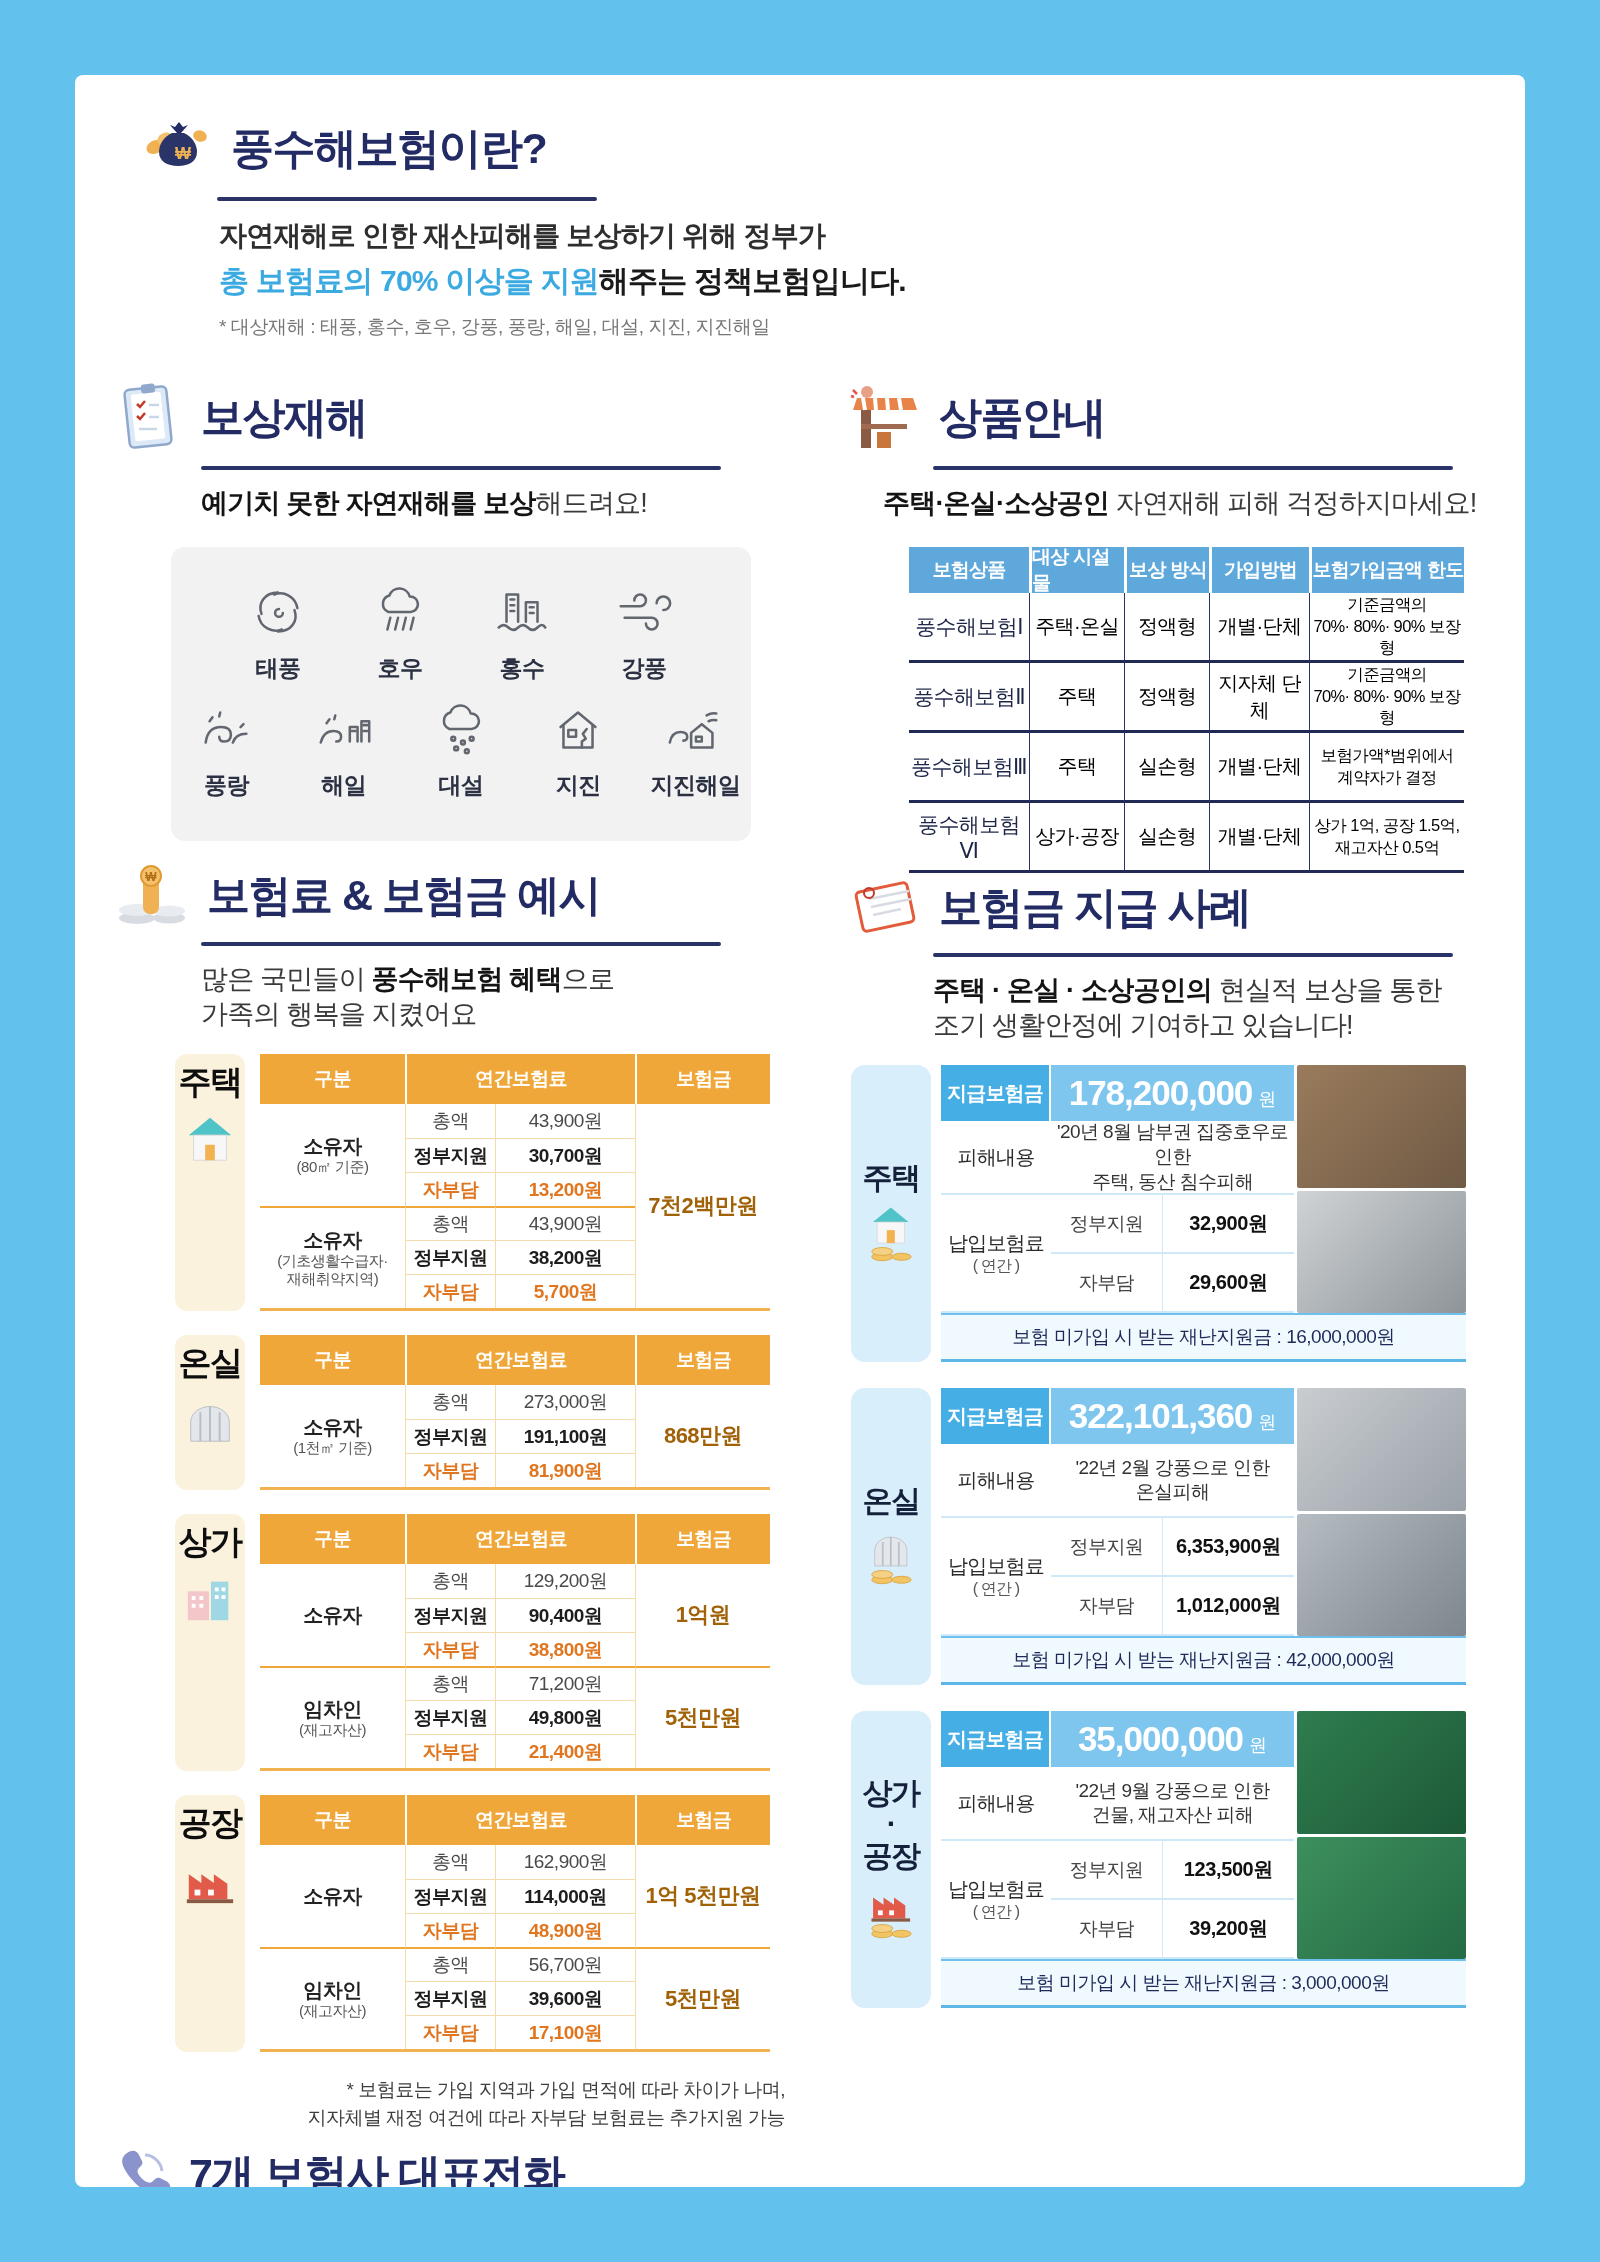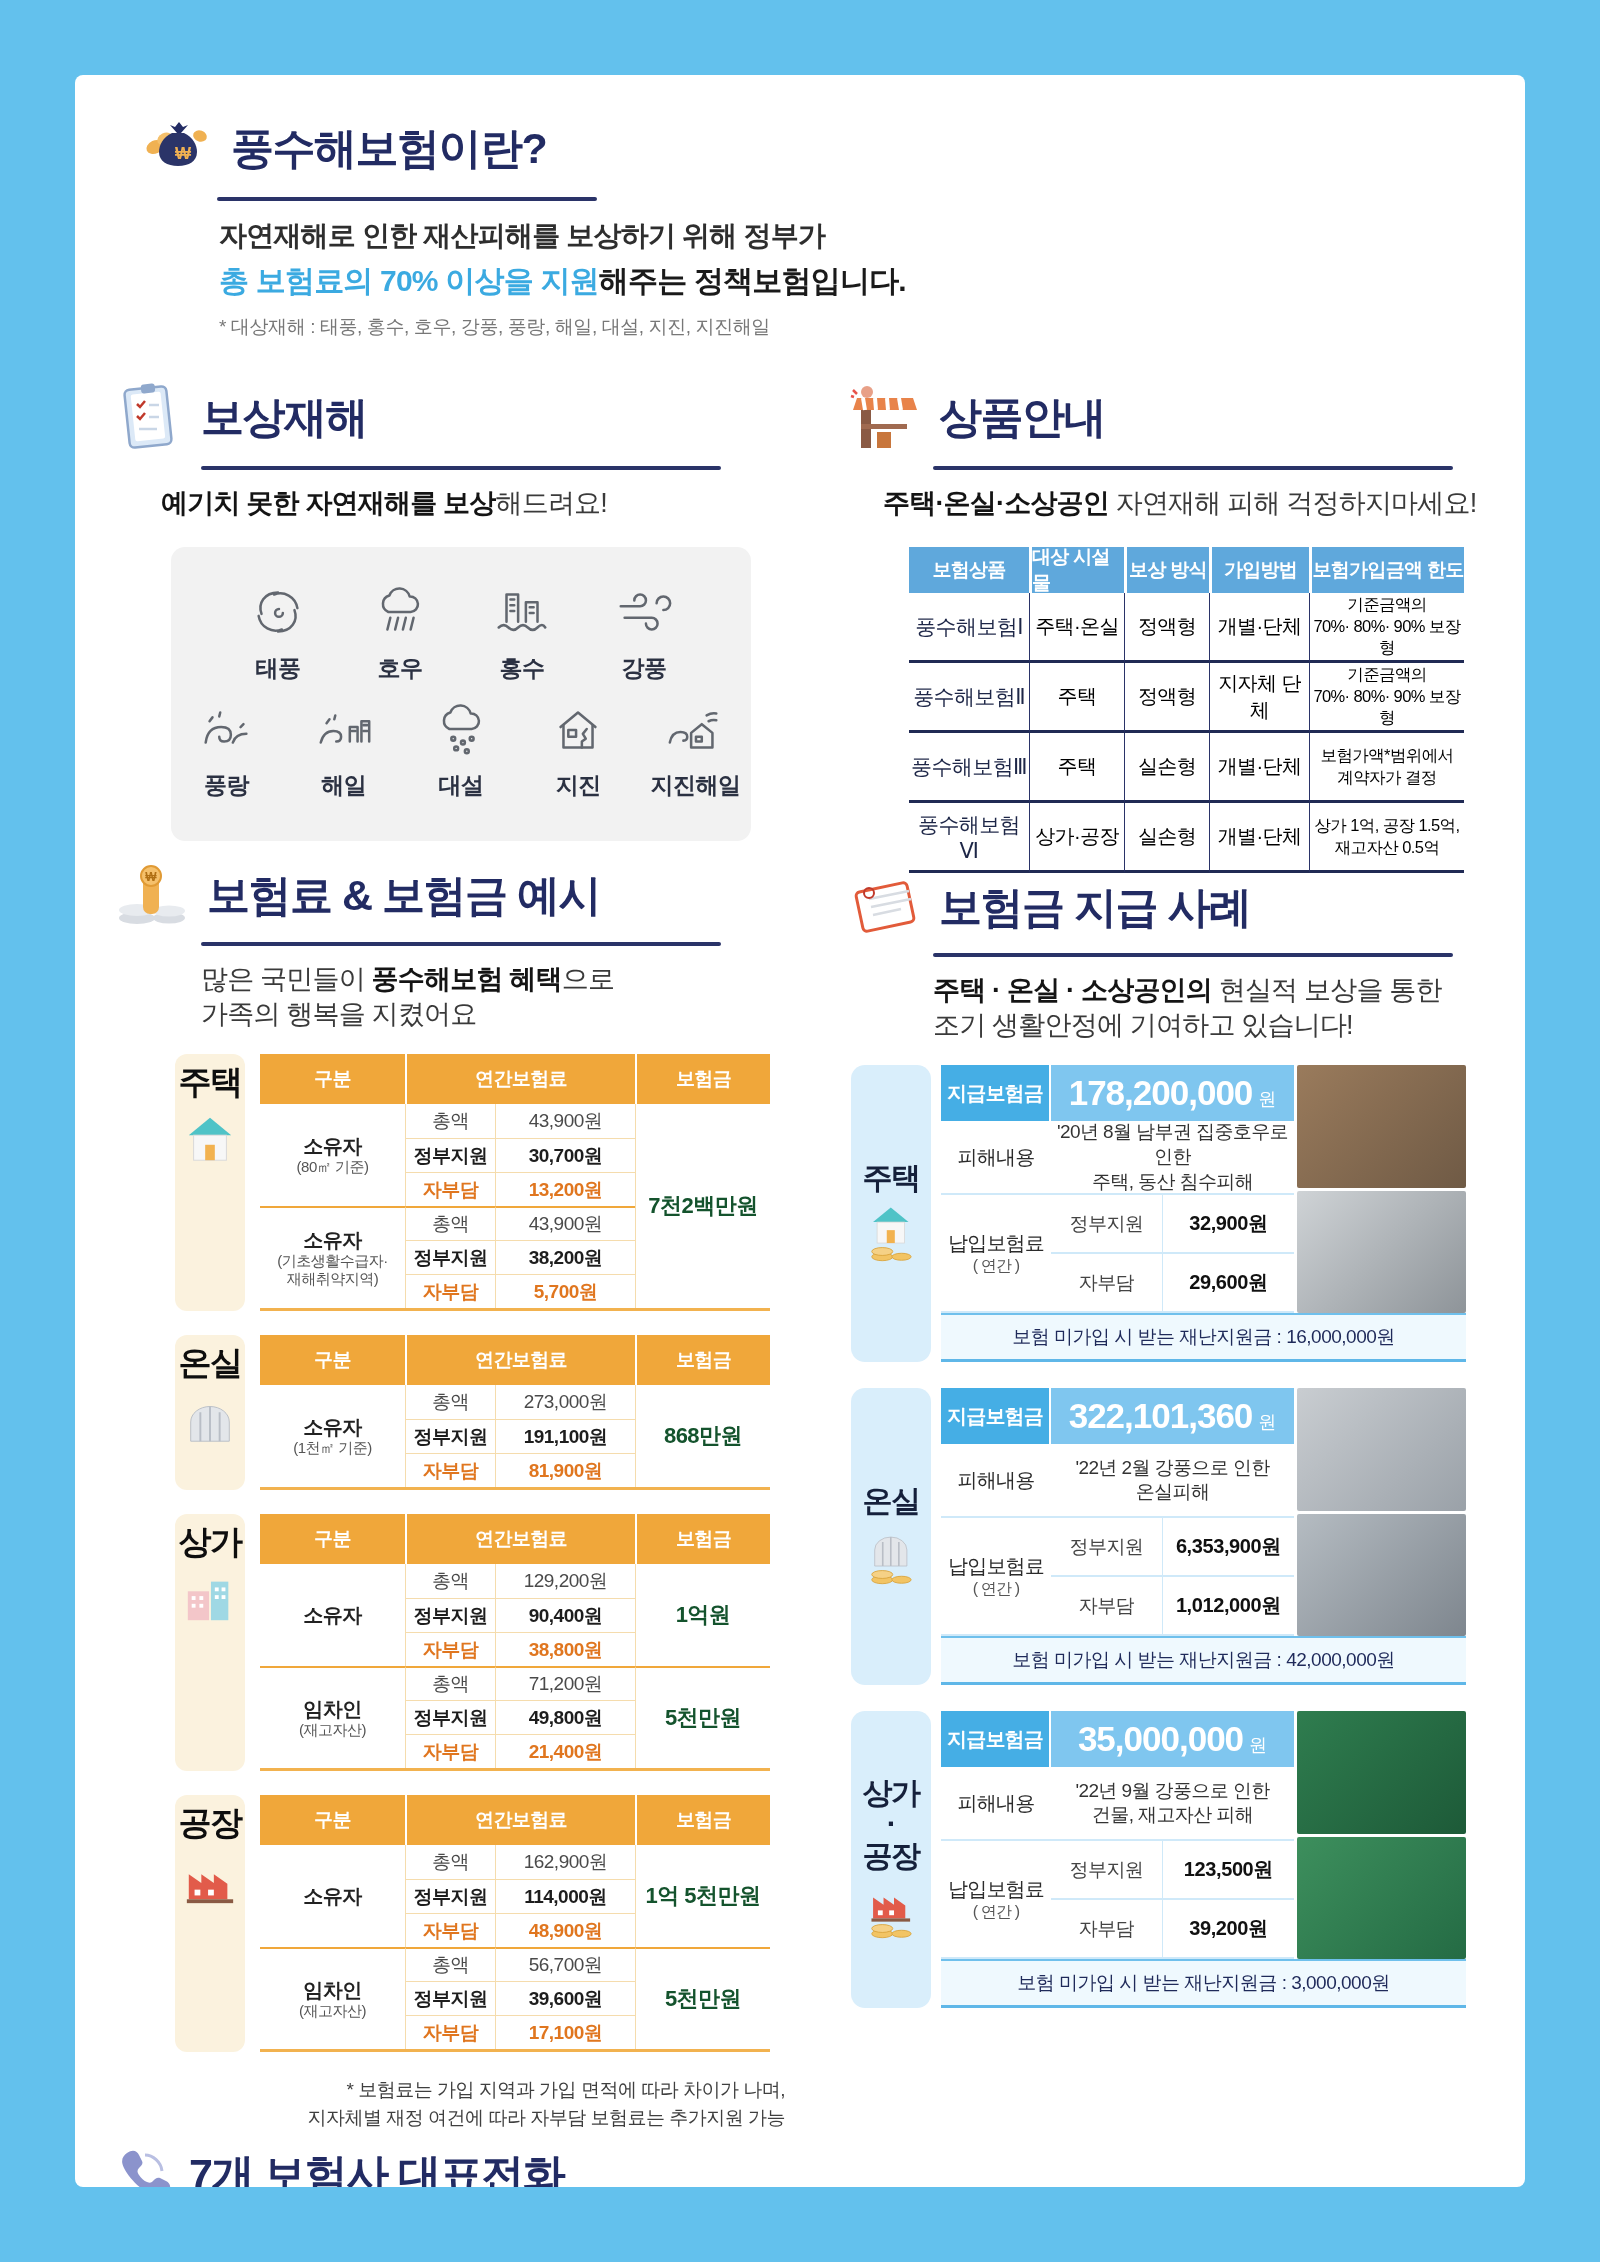--- a/index.html
+++ b/index.html
@@ -71,21 +71,21 @@
   .e-c{display:flex;align-items:center;justify-content:center;min-height:34px;
     font-size:19px;color:#4A4A4A;letter-spacing:-0.5px;box-sizing:border-box;text-align:center;}
   .e-c.lt{border-top:1.5px solid #F5DCAD;}
   .e-c.gt{border-top:2.5px solid #F0A73A;}
   .e-c.vl{border-left:1.5px solid #F5DCAD;}
   .e-c.gov{font-weight:bold;color:#1D1D1D;}
   .e-c.self{font-weight:bold;color:#E0761F;}
   .e-c.who{flex-direction:column;line-height:1.15;}
   .e-c.who .w1{font-size:20px;font-weight:bold;color:#222;}
   .e-c.who .w2{font-size:15px;color:#555;white-space:pre-line;text-align:center;}
-  .e-c.ben{font-size:22px;font-weight:bold;color:#14532d;}
+  .e-c.ben{font-size:22px;font-weight:bold;color:#a16207;}
   .ex-note{margin-top:6px;text-align:right;font-size:19px;color:#3F3F3F;
     letter-spacing:-0.5px;line-height:1.45;padding-right:6px;}
   
   .case-card{display:flex;gap:10px;margin:0 0 26px 4px;}
   .case-strip{width:80px;background:#D9EEFB;border-radius:14px;display:flex;
     flex-direction:column;align-items:center;justify-content:center;box-sizing:border-box;}
   .case-strip .cat{font-size:30px;font-weight:900;color:#15203B;letter-spacing:-1.5px;
     white-space:pre-line;text-align:center;line-height:1.05;}
   .case-strip svg{width:58px;height:56px;margin-top:12px;}
   .case-main{width:525px;}
@@ -154,21 +154,21 @@
               <rect x="12" y="8" width="42" height="58" rx="5" fill="#DCE9F7" stroke="#8FA8CC" stroke-width="2.5" transform="rotate(-6 33 37)"></rect>
               <rect x="18" y="13" width="30" height="47" rx="2" fill="#fff" transform="rotate(-6 33 37)"></rect>
               <rect x="26" y="4" width="14" height="9" rx="3" fill="#8FA8CC" transform="rotate(-6 33 9)"></rect>
               <path d="M22 24l3 3 5-6M22 36l3 3 5-6" stroke="#C0392B" stroke-width="2.5" fill="none"></path>
               <path d="M34 25h10M34 37h10M24 49h18" stroke="#C9D6E6" stroke-width="2.5"></path>
             </svg>
           </span>
           <span class="sec-title">보상재해</span>
         </div>
         <div class="rule"></div>
-        <div class="sub" style="margin-left:46px"><b>예기치 못한 자연재해를 보상</b><span>해드려요!</span></div>
+        <div class="sub" style="margin-left:86px"><b>예기치 못한 자연재해를 보상</b><span>해드려요!</span></div>
         <div class="dis-box" id="disaster-rows">
             <div class="dis-row">
               <div class="dis-item">
                 <span><svg width="62" height="62" viewBox="0 0 64 64" fill="none" stroke="#62676F" stroke-width="2.6" stroke-linecap="round" stroke-linejoin="round">
                     <path d="M33 29a4 4 0 1 0 4 4"></path>
                     <path d="M32 12c-14 0-21 11-17 22"></path>
                     <path d="M52 28c-2-12-14-18-24-14"></path>
                     <path d="M32 52c14 0 21-11 17-22"></path>
                     <path d="M12 36c2 12 14 18 24 14"></path>
                   </svg></span>

